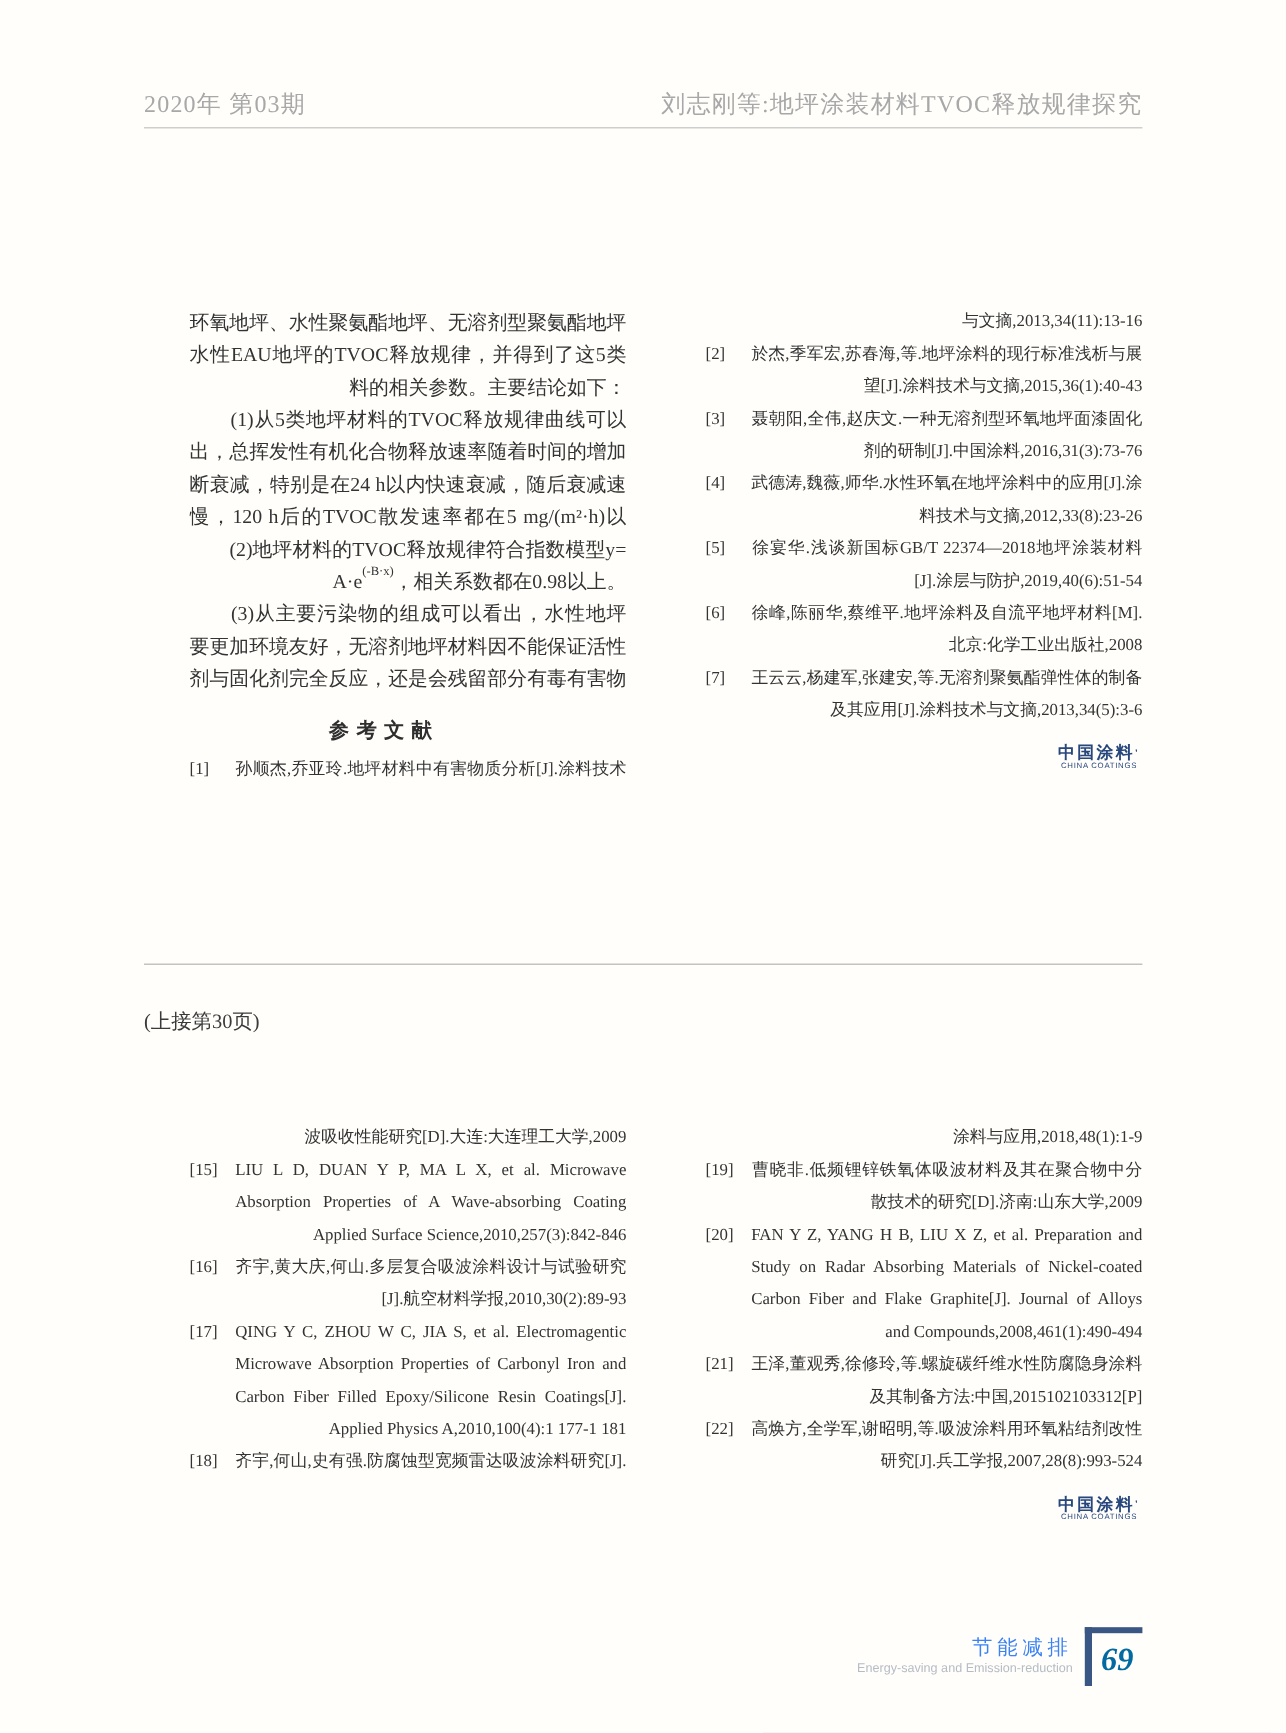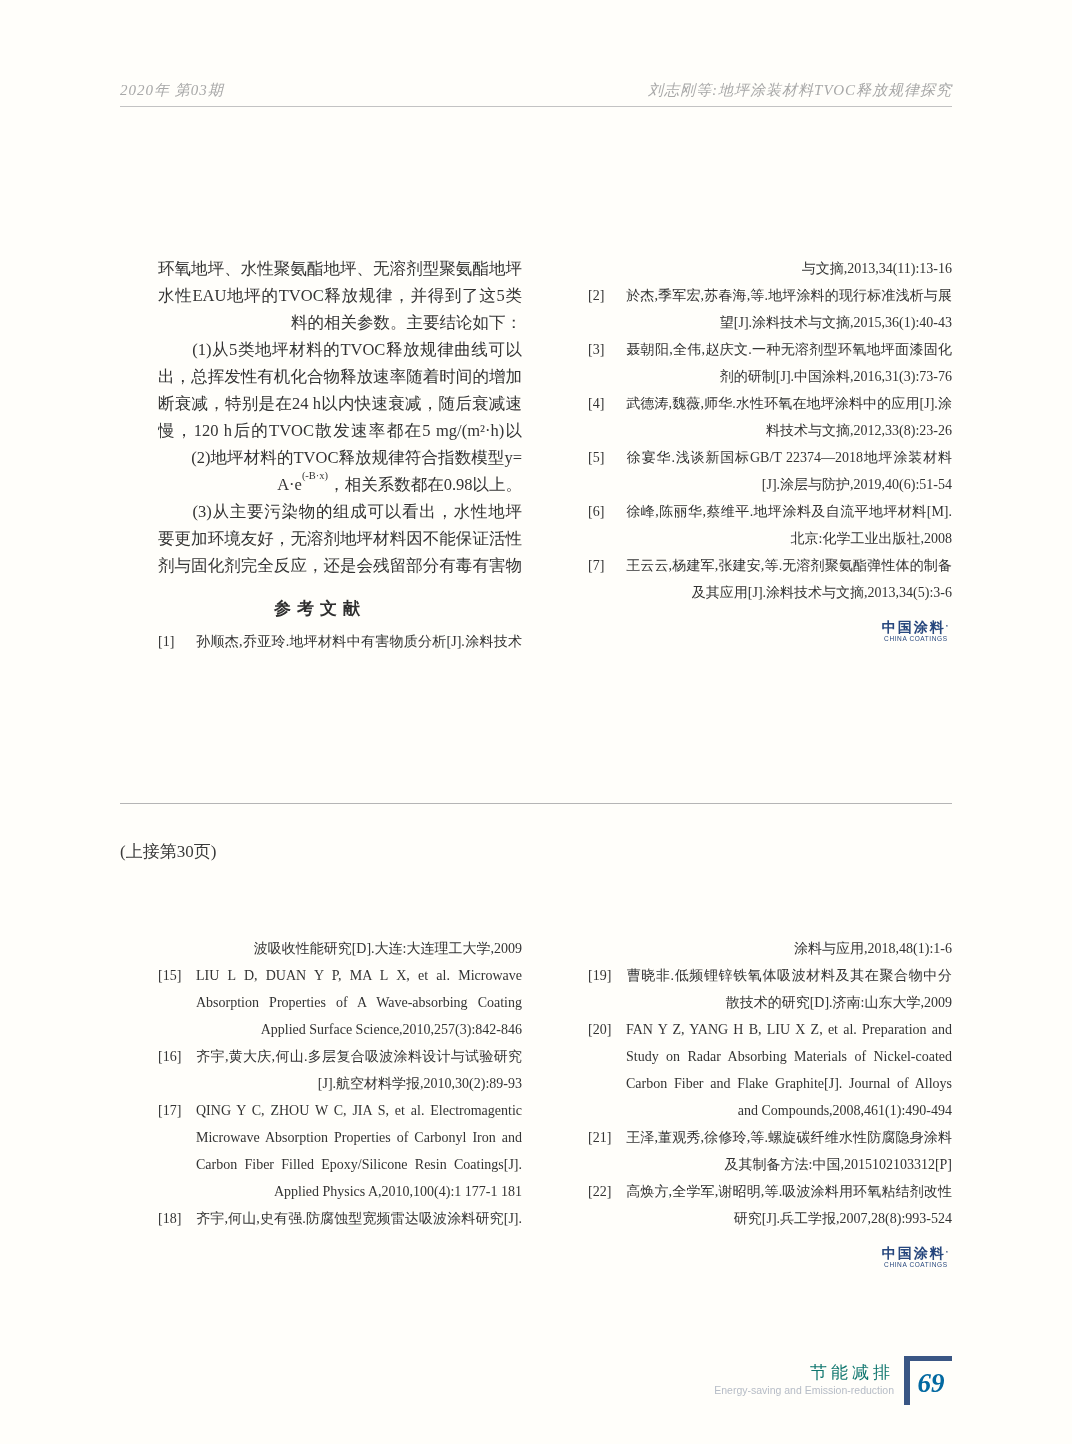--- a/index.html
+++ b/index.html
@@ -7,21 +7,21 @@
     position:relative; width:1072px; height:1444px; margin:0 auto;
     background:#fffefa; color:#333;
     font-family:"Liberation Serif","DejaVu Serif",serif;
     overflow:hidden;
   }
   
   .header {
     position:absolute; top:72px; left:120px; width:832px; height:28px;
     display:flex; justify-content:space-between; align-items:flex-end;
     border-bottom:1px solid #c3c3c3; padding-bottom:6px;
-    color:#a8a8a8; font-size:15px; letter-spacing:1px;font-style:italic;
+    color:#a8a8a8; font-size:20px; letter-spacing:1px;
   }
   
   .col { position:absolute; width:404px; font-size:14px; }
   .col-body { font-size:16.5px; }
   .upper-left  { top:255px; left:118px; }
   .upper-right { top:255px; left:548px; }
   .lower-left  { top:935px; left:118px; }
   .lower-right { top:935px; left:548px; }
   .tline {
     height:27px; line-height:27px; overflow:hidden;
@@ -41,21 +41,21 @@
   .mid-divider { position:absolute; top:803px; left:120px; width:832px; border-top:1.5px solid #b5b5b5; }
   .continuation { position:absolute; top:840px; left:120px; font-size:17px; color:#3a3a3a; }
   
   .logo { width:fit-content; margin:14px 2px 0 auto; text-align:center; color:#27477d; }
   .logo-cn { font-size:14px; font-weight:bold; letter-spacing:2px; line-height:15px; font-family:"Liberation Sans",sans-serif; }
   .logo-mark { font-size:8px; vertical-align:top; }
   .logo-en { font-size:6.5px; letter-spacing:0.6px; line-height:8px; font-family:"Liberation Sans",sans-serif; }
   
   .footer { position:absolute; top:1356px; right:120px; display:flex; gap:10px; align-items:flex-start; }
   .footer-labels { padding-top:7px; text-align:right; font-family:"Liberation Sans",sans-serif; }
-  .footer-cn { font-size:17px; color:#0f766e; letter-spacing:4px; line-height:20px;text-align:right; }
+  .footer-cn { font-size:17px; color:#3b82f6; letter-spacing:4px; line-height:20px;text-align:right; }
   .footer-en { font-size:10.5px; color:#b6bcc6; line-height:15px; }
   .page-box {
     width:42px; height:44px;
     border-left:6px solid #3a5684; border-top:5px solid #3a5684;
     display:flex; align-items:center; justify-content:center;
   }
   .page-num {
     font-style:italic; font-weight:bold; font-size:27px; color:#0369a1;
     font-family:"Liberation Serif",serif;
   }
@@ -154,21 +154,21 @@
         </div>
         <div class="ref">
           <div class="tline refline"><span class="refnum">[18]</span>齐宇,何山,史有强.防腐蚀型宽频雷达吸波涂料研究[J].</div>
         </div>
       </div>
   </div>
 
   <div class="col lower-right">
     <div>
         <div class="ref">
-          <div class="tline refline no-just hang">涂料与应用,2018,48(1):1-6</div>
+          <div class="tline refline no-just hang">涂料与应用,2018,48(1):1-9</div>
         </div>
         <div class="ref">
           <div class="tline refline"><span class="refnum">[19]</span>曹晓非.低频锂锌铁氧体吸波材料及其在聚合物中分</div>
           <div class="tline refline no-just hang">散技术的研究[D].济南:山东大学,2009</div>
         </div>
         <div class="ref">
           <div class="tline refline"><span class="refnum">[20]</span>FAN Y Z, YANG H B, LIU X Z, et al. Preparation and</div>
           <div class="tline refline hang">Study on Radar Absorbing Materials of Nickel-coated</div>
           <div class="tline refline hang">Carbon Fiber and Flake Graphite[J]. Journal of Alloys</div>
           <div class="tline refline no-just hang">and Compounds,2008,461(1):490-494</div>

